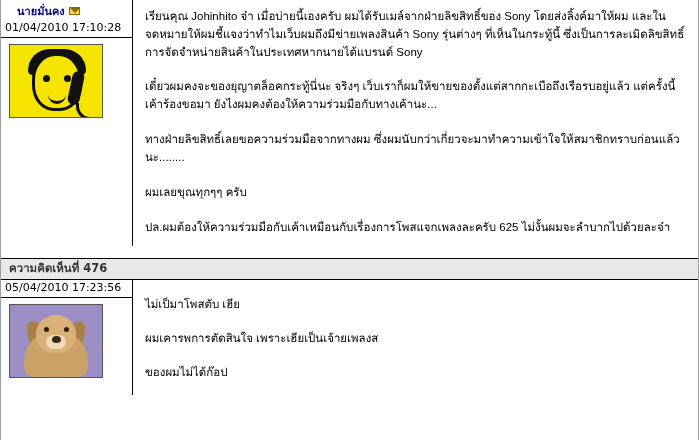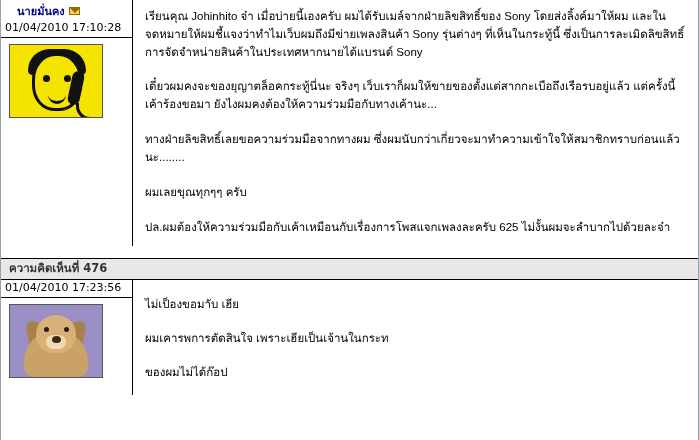--- a/index.html
+++ b/index.html
@@ -304,36 +304,36 @@
 
   <div class="gap"></div>
 
   <div class="comment-bar">
     <span class="comment-bar-label">ความคิดเห็นที่ 476</span>
   </div>
 
   <div class="post post2">
     <div class="post-inner">
       <div class="poster-col">
-        <div class="poster-date">01/04/2010 17:23:56</div>
+        <div class="poster-date">05/04/2010 17:23:56</div>
         <div class="avatar-wrap">
           <div class="avatar avatar-2">
             <div class="ear l"></div>
             <div class="ear r"></div>
             <div class="dogbody"></div>
             <div class="doghead"></div>
             <div class="snout"></div>
             <div class="nose"></div>
             <div class="deye l"></div>
             <div class="deye r"></div>
           </div>
         </div>
       </div>
       <div class="body-col">
-        <p class="para">ไม่เป็องขอมาับ เฮีย</p>
-        <p class="para">ผมเคารพการตัดสินใจ เพราะเฮียเป็นเจ้านในกระท</p>
+        <p class="para">ไม่เป็มาโพสตับ เฮีย</p>
+        <p class="para">ผมเคารพการตัดสินใจ เพราะเฮียเป็นเจ้ายเพลงส</p>
         <p class="para tight">ของผมไม่ได้ก๊อป</p>
 
       </div>
     </div>
   </div>
 
 </div>
 
 </body></html>

